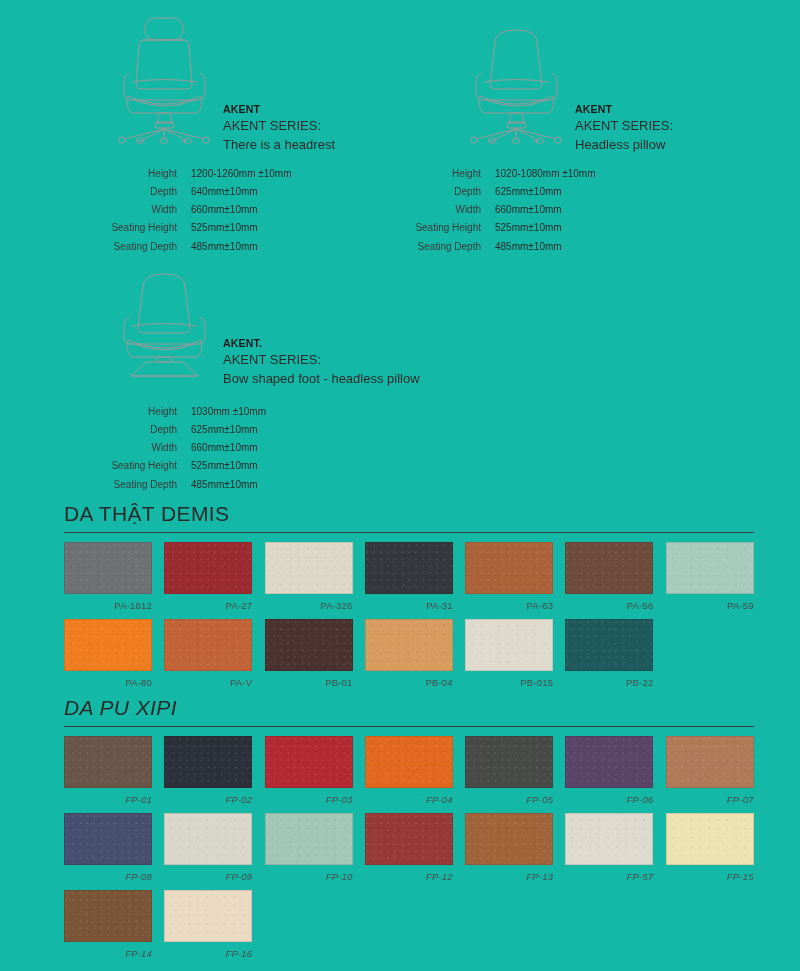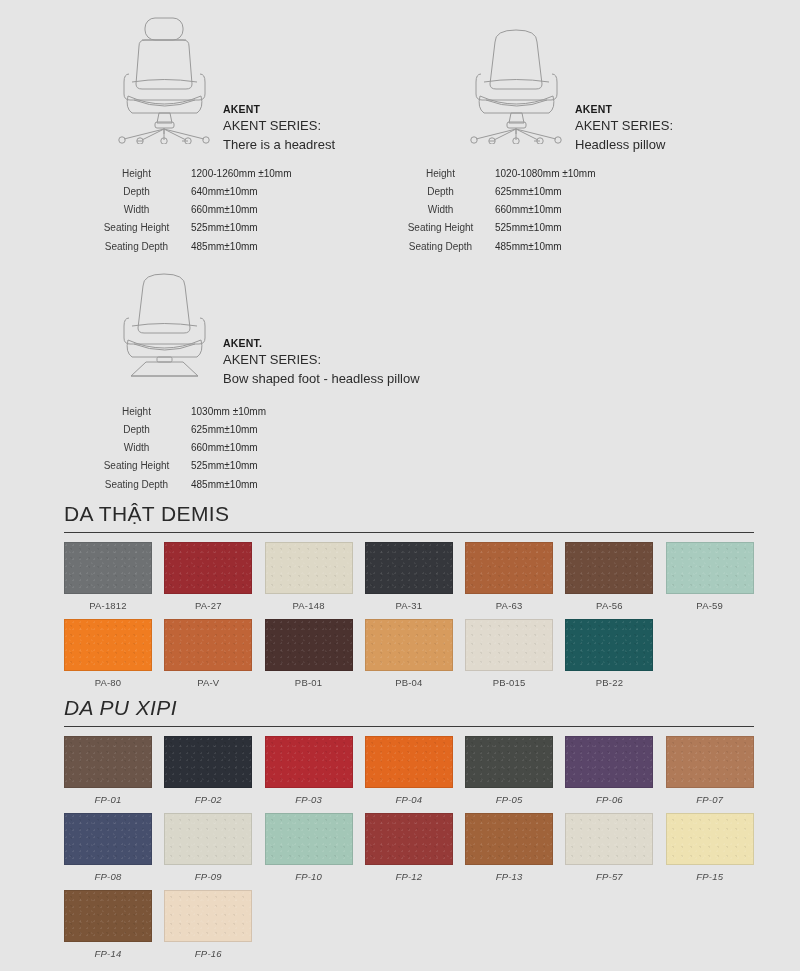--- a/index.html
+++ b/index.html
@@ -4,37 +4,37 @@
 <style>
   * { box-sizing: border-box; }
   html, body {
     margin: 0; padding: 0;
     width: 800px; height: 971px;
     background: #ffffff;
     font-family: "Liberation Sans", sans-serif;
     color: #231f20;
     overflow: hidden;
   }
-  .page { position: relative; width: 800px; height: 971px; background:#e5e5e5; }
+  .page { position: relative; width: 800px; height: 971px; background:#14b8a6; }
 
   
   .spec-block { position: absolute; }
   .spec-head { display: flex; align-items: flex-start; }
   .chair-art { flex: 0 0 auto; }
   .chair-art svg { display: block; }
   .head-text { padding-top: 90px; padding-left: 6px; }
   .brand {
     font-size: 10.5px; font-weight: bold; letter-spacing: .2px;
     color: #1a1a1a; line-height: 1.45;
   }
   .series { font-size: 13px; color: #2b2b2b; line-height: 1.45; white-space: nowrap; }
 
   .dims { margin-top: 10px; font-size: 10px; color: #333; }
   .dim-row { display: flex; line-height: 1.82; }
-  .dim-label { width: 95px; text-align: center; padding-right: 14px; color: #3a3a3a; }
+  .dim-label { width: 95px; text-align: right; padding-right: 14px; color: #3a3a3a; }
   .dim-value { text-align: right; color: #2b2b2b; white-space: nowrap; }
 
   
   .section { position: absolute; left: 64px; width: 690px; }
   .section-title {
     font-size: 21px; font-weight: 400; letter-spacing: .4px;
     color: #2a2a2a; padding-bottom: 6px;
   }
   .section-rule { border-bottom: 1.4px solid #3b3b3b; width: 100%; }
 
@@ -59,21 +59,21 @@
     background-image:
       radial-gradient(circle at 20% 30%, rgba(255,255,255,.10) 0 1px, transparent 1px),
       radial-gradient(circle at 70% 65%, rgba(0,0,0,.07) 0 1px, transparent 1px),
       radial-gradient(circle at 45% 85%, rgba(255,255,255,.07) 0 1px, transparent 1px);
     background-size: 7px 7px, 9px 9px, 11px 11px;
     opacity: .85;
     pointer-events: none;
   }
   .swatch-label {
     font-size: 9.5px; color: #4a4a4a;
-    text-align: center; width: 88px;
+    text-align: right; width: 88px;
     padding-top: 6px; padding-bottom: 8px;
     letter-spacing: .2px;
   }
 </style>
 </head>
 <body>
 
 <div class="page">
 
   <div class="spec-block" style="left:112px; top:12px;">
@@ -238,21 +238,21 @@
         <div class="swatch-cell">
           <div class="swatch-chip" style="background: rgb(110, 113, 115);"></div>
           <div class="swatch-label">PA-1812</div>
         </div>
         <div class="swatch-cell">
           <div class="swatch-chip" style="background: rgb(155, 43, 49);"></div>
           <div class="swatch-label">PA-27</div>
         </div>
         <div class="swatch-cell">
           <div class="swatch-chip" style="background: rgb(221, 216, 198);"></div>
-          <div class="swatch-label">PA-148</div>
+          <div class="swatch-label">PA-326</div>
         </div>
         <div class="swatch-cell">
           <div class="swatch-chip" style="background: rgb(53, 55, 60);"></div>
           <div class="swatch-label">PA-31</div>
         </div>
         <div class="swatch-cell">
           <div class="swatch-chip" style="background: rgb(172, 98, 57);"></div>
           <div class="swatch-label">PA-63</div>
         </div>
         <div class="swatch-cell">

